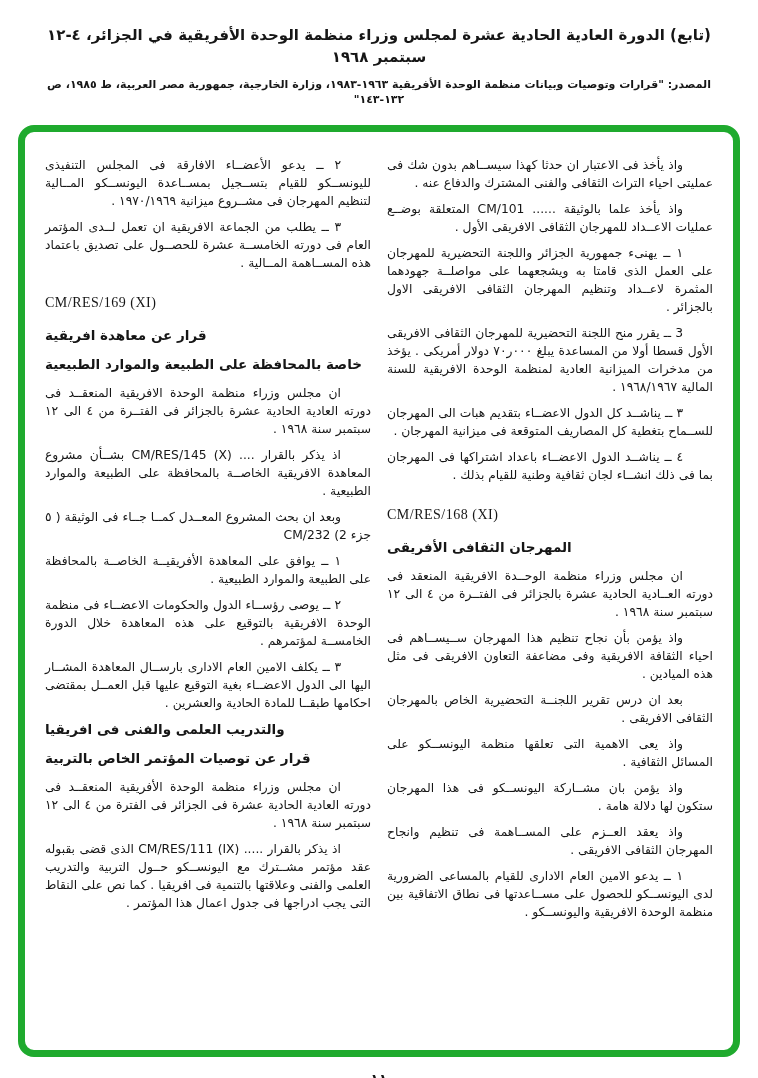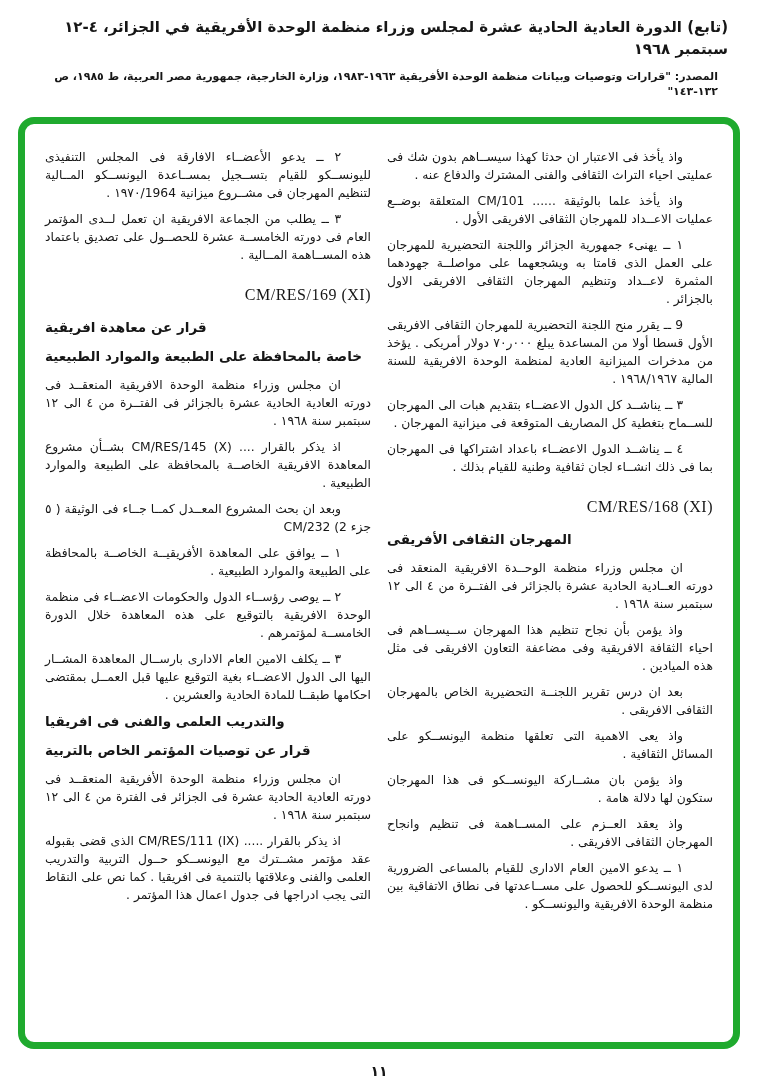--- a/index.html
+++ b/index.html
@@ -5,21 +5,21 @@
   html,body{margin:0;padding:0;background:#ffffff;}
   .page{
     position:relative;
     width:758px;height:1078px;
     background:#ffffff;
     font-family:"DejaVu Sans",sans-serif;
     color:#161616;
     overflow:hidden;
   }
   
-  .doc-header{padding-top:16px;direction:rtl;}
+  .doc-header{padding-top:24px;text-align:center;direction:rtl;}
   .doc-header .line1{
     font-size:15px;font-weight:bold;letter-spacing:0;
     line-height:22px;padding:0 30px;
   }
   .doc-header .line2{
     font-size:11px;font-weight:bold;margin-top:9px;
     line-height:15px;padding:0 40px;
   }
   
   .frame{
@@ -37,23 +37,23 @@
   }
   .col{
     flex:1 1 0;
     direction:rtl;
     font-size:12.3px;
     line-height:18px;
     text-align:justify;
   }
   .blk-p{margin:0 0 8px 0;text-indent:30px;}
   .blk-code{
-    direction:ltr;text-align:right;
+    direction:ltr;text-align:left;
     font-family:"Liberation Serif","DejaVu Serif",serif;
-    font-size:16px;letter-spacing:.5px;
+    font-size:14px;letter-spacing:.5px;
     margin:22px 0 14px 0;text-indent:0;
   }
   .blk-h{
     text-align:left;font-weight:bold;
     font-size:13.5px;line-height:19px;
     margin:2px 0 10px 0;text-indent:0;
   }
   
   .page-number{
     text-align:center;direction:rtl;
@@ -69,35 +69,35 @@
   <div class="doc-header">
     <div class="line1">(تابع) الدورة العادية الحادية عشرة لمجلس وزراء منظمة الوحدة الأفريقية في الجزائر، ٤-١٢ سبتمبر ١٩٦٨</div>
     <div class="line2">المصدر: "قرارات وتوصيات وبيانات منظمة الوحدة الأفريقية ١٩٦٣-١٩٨٣، وزارة الخارجية، جمهورية مصر العربية، ط ١٩٨٥، ص ١٣٢-١٤٣"</div>
   </div>
 
   <div class="frame" style="border-color: rgb(31, 170, 46);">
     <div class="col" id="col-right">
         <div class="blk-p">واذ يأخذ فى الاعتبار ان حدثا كهذا سيســاهم بدون شك فى عمليتى احياء التراث الثقافى والفنى المشترك والدفاع عنه .</div>
         <div class="blk-p">واذ يأخذ علما بالوثيقة ...... CM/101 المتعلقة بوضــع عمليات الاعــداد للمهرجان الثقافى الافريقى الأول .</div>
         <div class="blk-p">١ ــ يهنىء جمهورية الجزائر واللجنة التحضيرية للمهرجان على العمل الذى قامتا به ويشجعهما على مواصلــة جهودهما المثمرة لاعــداد وتنظيم المهرجان الثقافى الافريقى الاول بالجزائر .</div>
-        <div class="blk-p">9 ــ يقرر منح اللجنة التحضيرية للمهرجان الثقافى الافريقى الأول قسطا أولا من المساعدة يبلغ ‭٧٠ر٠٠٠‬ دولار أمريكى . يؤخذ من مدخرات الميزانية العادية لمنظمة الوحدة الافريقية للسنة المالية ١٩٦٨/١٩٦٧ .</div>
+        <div class="blk-p">3 ــ يقرر منح اللجنة التحضيرية للمهرجان الثقافى الافريقى الأول قسطا أولا من المساعدة يبلغ ‭٧٠ر٠٠٠‬ دولار أمريكى . يؤخذ من مدخرات الميزانية العادية لمنظمة الوحدة الافريقية للسنة المالية ١٩٦٨/١٩٦٧ .</div>
         <div class="blk-p">٣ ــ يناشــد كل الدول الاعضــاء بتقديم هبات الى المهرجان للســماح بتغطية كل المصاريف المتوقعة فى ميزانية المهرجان .</div>
         <div class="blk-p">٤ ــ يناشــد الدول الاعضــاء باعداد اشتراكها فى المهرجان بما فى ذلك انشــاء لجان ثقافية وطنية للقيام بذلك .</div>
         <div class="blk-code">CM/RES/168 (XI)</div>
         <div class="blk-h">المهرجان الثقافى الأفريقى</div>
         <div class="blk-p">ان مجلس وزراء منظمة الوحــدة الافريقية المنعقد فى دورته العــادية الحادية عشرة بالجزائر فى الفتــرة من ٤ الى ١٢ سبتمبر سنة ١٩٦٨ .</div>
         <div class="blk-p">واذ يؤمن بأن نجاح تنظيم هذا المهرجان ســيســاهم فى احياء الثقافة الافريقية وفى مضاعفة التعاون الافريقى فى مثل هذه الميادين .</div>
         <div class="blk-p">بعد ان درس تقرير اللجنــة التحضيرية الخاص بالمهرجان الثقافى الافريقى .</div>
         <div class="blk-p">واذ يعى الاهمية التى تعلقها منظمة اليونســكو على المسائل الثقافية .</div>
         <div class="blk-p">واذ يؤمن بان مشــاركة اليونســكو فى هذا المهرجان ستكون لها دلالة هامة .</div>
         <div class="blk-p">واذ يعقد العــزم على المســاهمة فى تنظيم وانجاح المهرجان الثقافى الافريقى .</div>
         <div class="blk-p">١ ــ يدعو الامين العام الادارى للقيام بالمساعى الضرورية لدى اليونســكو للحصول على مســاعدتها فى نطاق الاتفاقية بين منظمة الوحدة الافريقية واليونســكو .</div>
       </div>
     <div class="col" id="col-left">
-        <div class="blk-p">٢ ــ يدعو الأعضــاء الافارقة فى المجلس التنفيذى لليونســكو للقيام بتســجيل بمســاعدة اليونســكو المــالية لتنظيم المهرجان فى مشــروع ميزانية ١٩٧٠/1964 .</div>
+        <div class="blk-p">٢ ــ يدعو الأعضــاء الافارقة فى المجلس التنفيذى لليونســكو للقيام بتســجيل بمســاعدة اليونســكو المــالية لتنظيم المهرجان فى مشــروع ميزانية ١٩٧٠/١٩٦٩ .</div>
         <div class="blk-p">٣ ــ يطلب من الجماعة الافريقية ان تعمل لــدى المؤتمر العام فى دورته الخامســة عشرة للحصــول على تصديق باعتماد هذه المســاهمة المــالية .</div>
         <div class="blk-code">CM/RES/169 (XI)</div>
         <div class="blk-h">قرار عن معاهدة افريقية</div>
         <div class="blk-h">خاصة بالمحافظة على الطبيعة والموارد الطبيعية</div>
         <div class="blk-p">ان مجلس وزراء منظمة الوحدة الافريقية المنعقــد فى دورته العادية الحادية عشرة بالجزائر فى الفتــرة من ٤ الى ١٢ سبتمبر سنة ١٩٦٨ .</div>
         <div class="blk-p">اذ يذكر بالقرار .... CM/RES/145 (X) بشــأن مشروع المعاهدة الافريقية الخاصــة بالمحافظة على الطبيعة والموارد الطبيعية .</div>
         <div class="blk-p">وبعد ان بحث المشروع المعــدل كمــا جــاء فى الوثيقة ( ٥ جزء ‭CM/232 (2‬</div>
         <div class="blk-p">١ ــ يوافق على المعاهدة الأفريقيــة الخاصــة بالمحافظة على الطبيعة والموارد الطبيعية .</div>
         <div class="blk-p">٢ ــ يوصى رؤســاء الدول والحكومات الاعضــاء فى منظمة الوحدة الافريقية بالتوقيع على هذه المعاهدة خلال الدورة الخامســة لمؤتمرهم .</div>
         <div class="blk-p">٣ ــ يكلف الامين العام الادارى بارســال المعاهدة المشــار اليها الى الدول الاعضــاء بغية التوقيع عليها قبل العمــل بمقتضى احكامها طبقــا للمادة الحادية والعشرين .</div>

